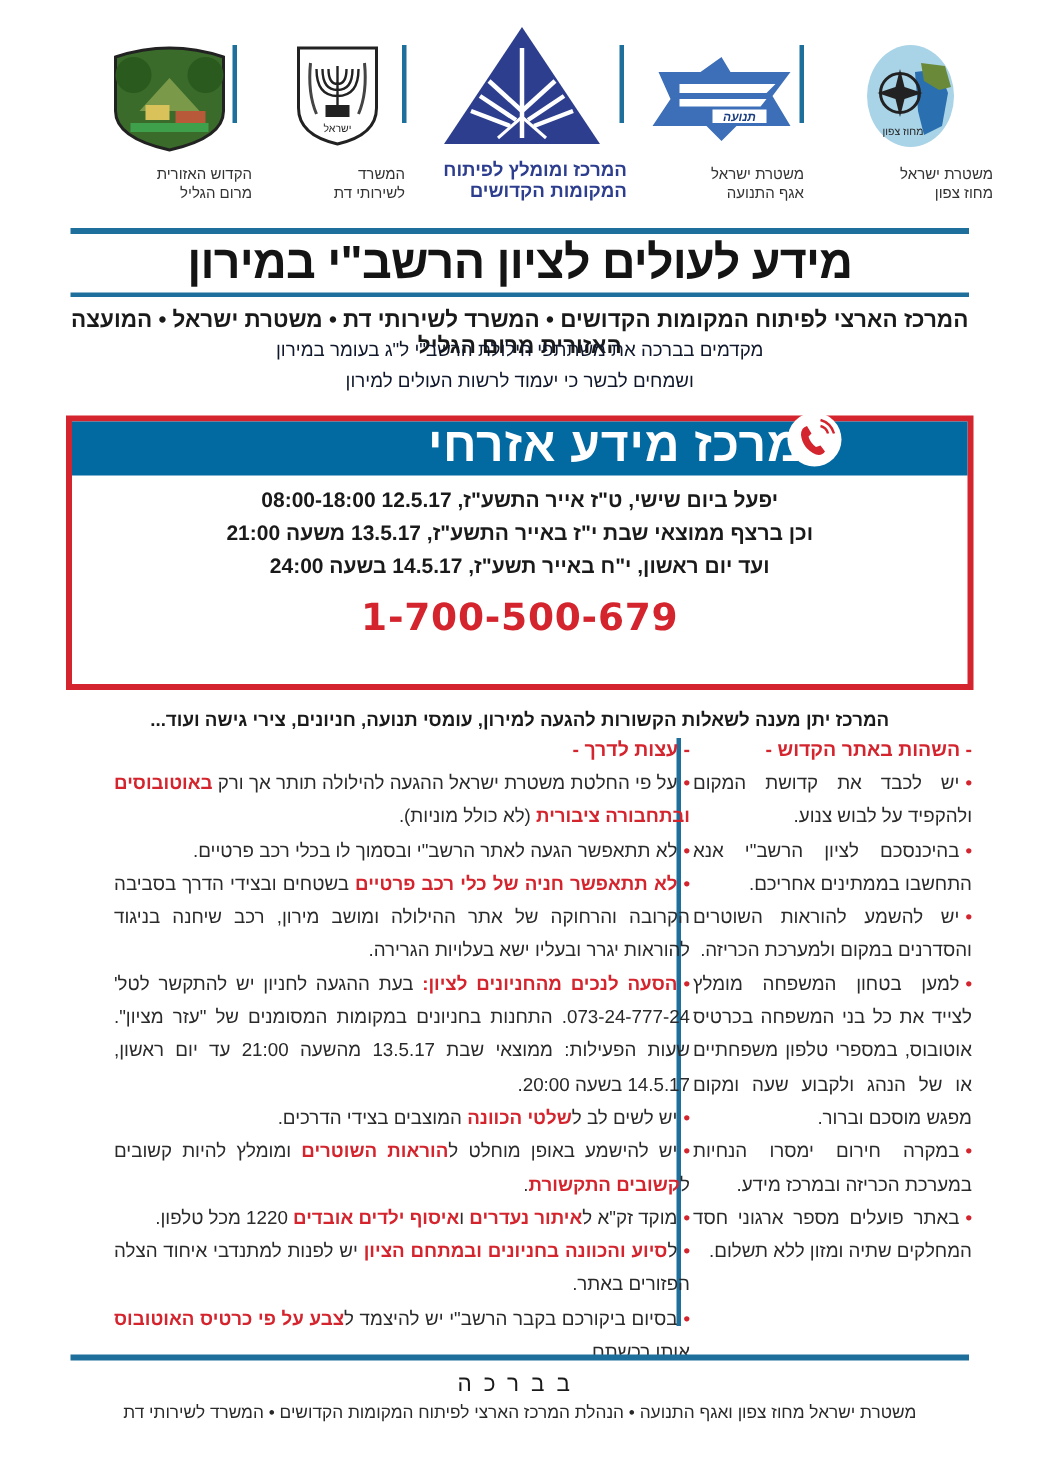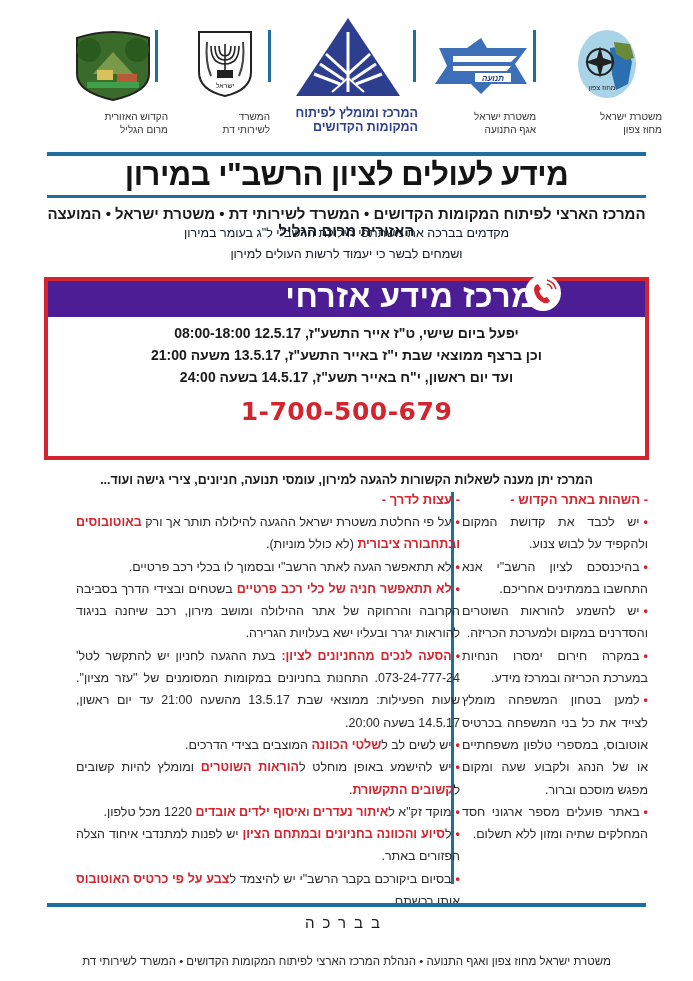--- a/index.html
+++ b/index.html
@@ -22,40 +22,40 @@
   .seal { position: absolute; left: 50%; transform: translateX(-50%); top: 10px; }
 
   
   .rule { position: absolute; left: 47px; width: 599px; height: 4px; background: #1f6f9c; }
   .main-title { position: absolute; top: 157px; left: 47px; width: 599px; text-align: center; font-family: "Liberation Sans", sans-serif; font-weight: bold; font-size: 31px; color: #141414; letter-spacing: -0.5px; }
   .orgs-line { position: absolute; top: 205px; left: 40px; width: 613px; text-align: center; font-size: 15px; font-weight: bold; color: #1a1a1a; font-family: "Liberation Sans", sans-serif; }
   .intro { position: absolute; left: 47px; width: 599px; text-align: center; font-size: 12.5px; color: #0f172a; font-family: Liberation Sans, sans-serif; }
 
   
   .redbox { position: absolute; top: 277px; left: 44px; width: 605px; height: 183px; border: 4px solid #d4242d; background: #fff; }
-  .redbox-head { position: absolute; top: 0; left: 0; right: 0; height: 36px; background: #4c1d95; }
+  .redbox-head { position: absolute; top: 0; left: 0; right: 0; height: 36px; background: #0369a1; }
   .redbox-title { position: absolute; top: -3px; right: 110px; color: #fff; font-weight: bold; font-size: 32px; font-family: "Liberation Sans", sans-serif; letter-spacing: 0.5px; }
   .phone-badge { position: absolute; top: -6px; right: 84px; width: 36px; height: 36px; border-radius: 50%; background: #fff; }
   .hours { position: absolute; left: 0; right: 0; text-align: center; font-weight: bold; font-size: 14px; color: #1a1a1a; font-family: "Liberation Sans", sans-serif; }
   .phone-number { position: absolute; top: 116px; left: 0; right: 0; text-align: center; font-weight: bold; font-size: 25px; color: #d4242d; direction: ltr; font-family: "DejaVu Sans", sans-serif; letter-spacing: 0.5px; }
   .redbox-foot { position: absolute; top: 152px; left: 0; right: 0; text-align: center; font-weight: bold; font-size: 12.5px; color: #1a1a1a; font-family: "Liberation Sans", sans-serif; margin-top: 40px; }
 
   
   .col { position: absolute; font-family: "Liberation Sans", sans-serif; font-size: 12.5px; line-height: 22.3px; color: #2a2a2a; text-align: justify; text-align-last: right; }
   .col-right { top: 491px; left: 462px; width: 186px; }
   .col-left { top: 491px; left: 44px; width: 384px; margin-left: 32px; }
   .col h3 { font-size: 13px; font-weight: bold; color: #d4242d; line-height: 18px; margin-bottom: 2px; text-align: right; }
   .col p { margin: 0; }
   .bullet { color: #d4242d; font-weight: bold; margin-left: 4px; }
   .hl { color: #d4242d; font-weight: bold; }
   .vbar { position: absolute; top: 492px; left: 451px; width: 3px; height: 392px; background: #1f6f9c; }
 
   
   .blessing { position: absolute; top: 914px; left: 47px; width: 599px; text-align: center; font-weight: normal; font-size: 15px; letter-spacing: 8px; color: #1a1a1a; font-family: "Liberation Sans", sans-serif; }
-  .footer-line { position: absolute; top: 936px; left: 40px; width: 613px; text-align: center; font-size: 11.5px; color: #2a2a2a; font-family: "Liberation Sans", sans-serif; margin-top: 19px; }
+  .footer-line { position: absolute; top: 936px; left: 40px; width: 613px; text-align: center; font-size: 11.5px; color: #2a2a2a; font-family: "Liberation Sans", sans-serif; }
 </style>
 </head>
 <body>
 
 <div class="logos">
 
   <div class="logo logo-police-north">
     <svg class="seal" width="62" height="72" viewBox="0 0 62 72">
       <ellipse cx="31" cy="36" rx="29" ry="34" fill="#a9d3e6"></ellipse>
       <path d="M34 20 L50 18 L56 34 L52 56 L40 62 L36 46 Z" fill="#2a6fb0"></path>
@@ -166,22 +166,22 @@
   <div class="hours" style="top:88px">ועד יום ראשון, י"ח באייר תשע"ז, 14.5.17 בשעה 24:00</div>
   <div class="phone-number">1-700-500-679</div>
   <div class="redbox-foot">המרכז יתן מענה לשאלות הקשורות להגעה למירון, עומסי תנועה, חניונים, צירי גישה ועוד...</div>
 </div>
 
 <div class="col col-right">
   <h3>- השהות באתר הקדוש -</h3>
   <p><span class="bullet">•</span><span>יש לכבד את קדושת המקום ולהקפיד על לבוש צנוע.</span></p>
   <p><span class="bullet">•</span><span>בהיכנסכם לציון הרשב"י אנא התחשבו בממתינים אחריכם.</span></p>
   <p><span class="bullet">•</span><span>יש להשמע להוראות השוטרים והסדרנים במקום ולמערכת הכריזה.</span></p>
+  <p><span class="bullet">•</span><span>למען בטחון המשפחה מומלץ לצייד את כל בני המשפחה בכרטיס אוטובוס, במספרי טלפון משפחתיים או של הנהג ולקבוע שעה ומקום מפגש מוסכם וברור.</span></p>
   <p><span class="bullet">•</span><span>במקרה חירום ימסרו הנחיות במערכת הכריזה ובמרכז מידע.</span></p>
-  <p><span class="bullet">•</span><span>למען בטחון המשפחה מומלץ לצייד את כל בני המשפחה בכרטיס אוטובוס, במספרי טלפון משפחתיים או של הנהג ולקבוע שעה ומקום מפגש מוסכם וברור.</span></p>
   <p><span class="bullet">•</span><span>באתר פועלים מספר ארגוני חסד המחלקים שתיה ומזון ללא תשלום.</span></p>
 </div>
 
 <div class="vbar"></div>
 
 <div class="col col-left">
   <h3>- עצות לדרך -</h3>
 
   <p><span class="bullet">•</span><span>על פי החלטת משטרת ישראל ההגעה להילולה תותר אך ורק </span><span class="hl">באוטובוסים ובתחבורה ציבורית</span><span> (לא כולל מוניות).</span></p>
 

